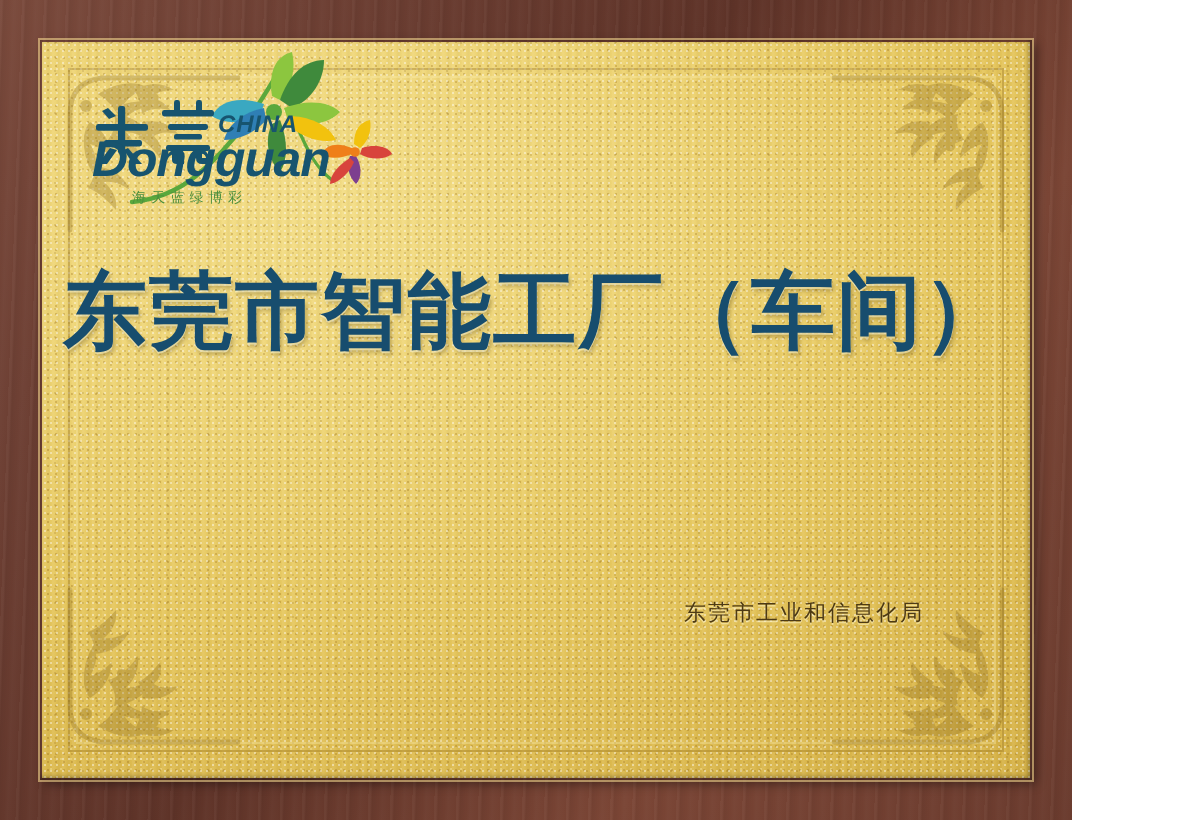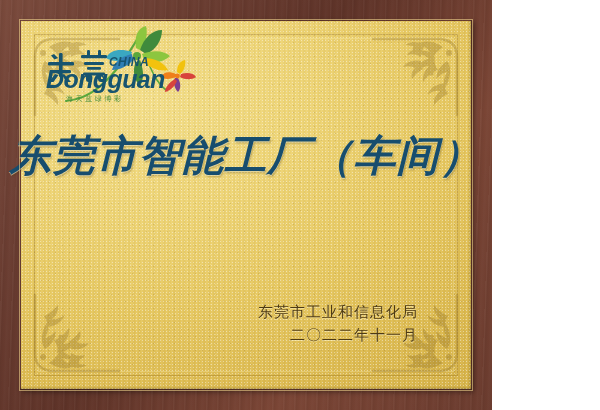--- a/index.html
+++ b/index.html
@@ -8,21 +8,21 @@
     padding: 0;
     background: #ffffff;
   }
   body {
     font-family: "Liberation Sans", "DejaVu Sans", sans-serif;
   }
 
   
   .plaque {
     position: relative;
-    width: 492px;
+    width: 536px;
     height: 410px;
     overflow: hidden;
     box-sizing: border-box;
     background:
       linear-gradient(125deg,
         #7a4a3c 0%,
         #6e4034 18%,
         #5e3328 45%,
         #7a4535 72%,
         #6a3b2e 100%);
@@ -158,39 +158,37 @@
     font-family: "DejaVu Sans", "Liberation Sans", sans-serif;
     font-weight: bold;
     font-size: 42px;
     line-height: 1.33;
     letter-spacing: 1px;
     color: #174d6e;
     text-shadow:
       0 1px 0 rgba(255,248,205,0.55),
       1px 2px 2px rgba(80,58,10,0.30);
     white-space: nowrap;
-    font-style: italic;
   }
 
   
   .issuer {
     position: absolute;
     right: 74px;
     top: 300px;
     text-align: center;
   }
   .issuer-line {
-    font-family: Liberation Sans, sans-serif;
-    font-size: 15px;
+    font-family: Liberation Mono, monospace;
+    font-size: 11px;
     line-height: 1.55;
     letter-spacing: 1px;
     color: #4d3a14;
     text-shadow: 0 1px 0 rgba(255,248,205,0.50);
     white-space: nowrap;
-    text-align: right;
   }
 </style>
 </head>
 <body>
 
 <div class="plaque">
 
   <div class="wood-grain"></div>
   <div class="frame-bevel"></div>
 
@@ -334,17 +332,16 @@
         <text x="30" y="79" font-family="DejaVu Sans, sans-serif" font-size="7" fill="#4a8f3e" letter-spacing="2.6">海天蓝绿博彩</text>
       </svg>
     </div>
 
     <div class="title-block">
       <div class="title-line">东莞市智能工厂（车间）</div>
     </div>
 
     <div class="issuer">
       <div class="issuer-line">东莞市工业和信息化局</div>
-      <div class="issuer-line">二〇二二年十一月</div>
     </div>
 
   </div>
 </div>
 
 </body></html>

